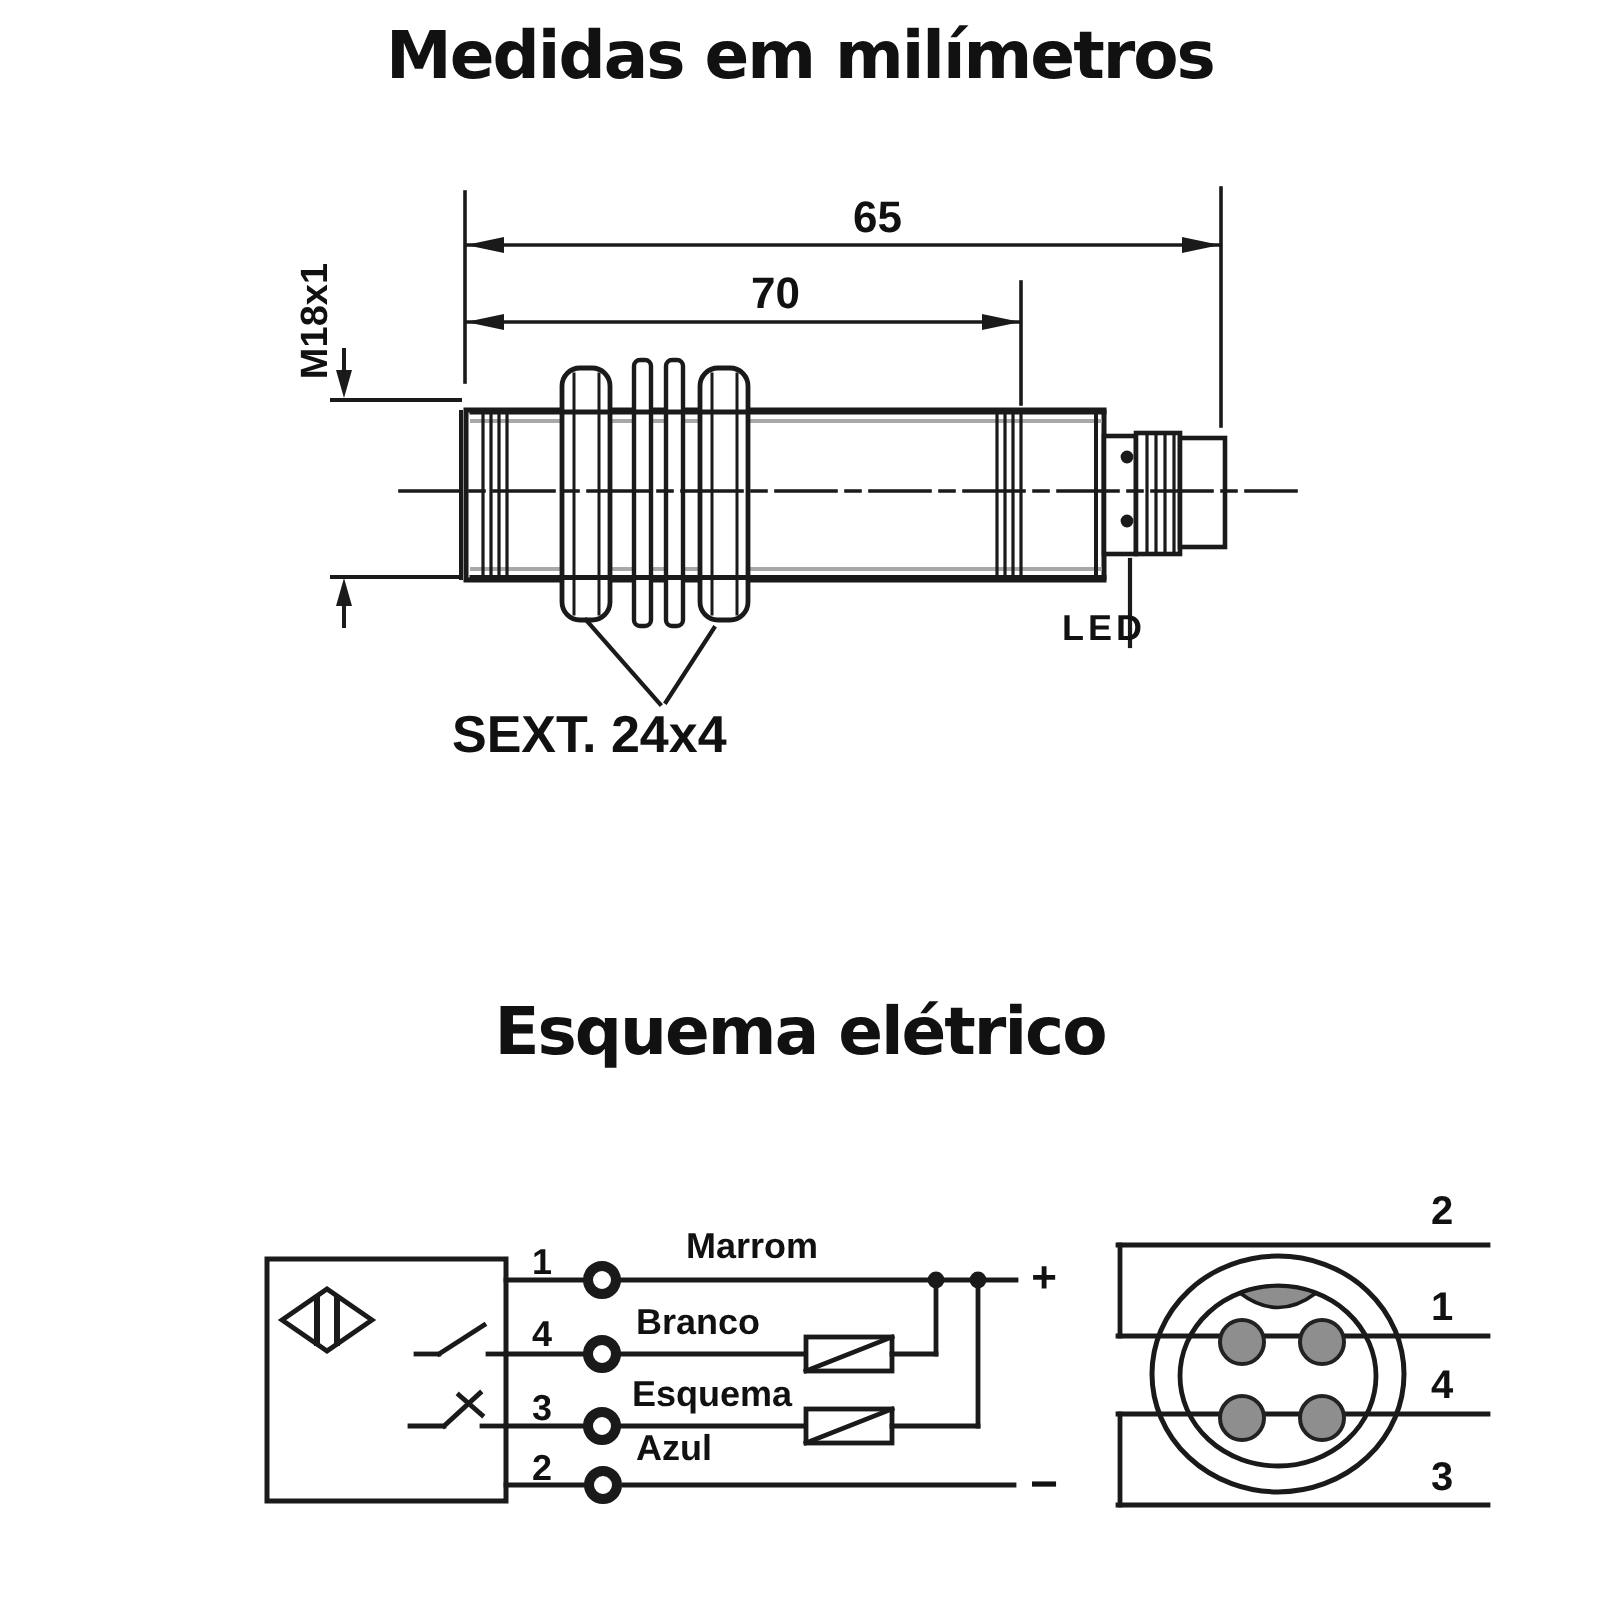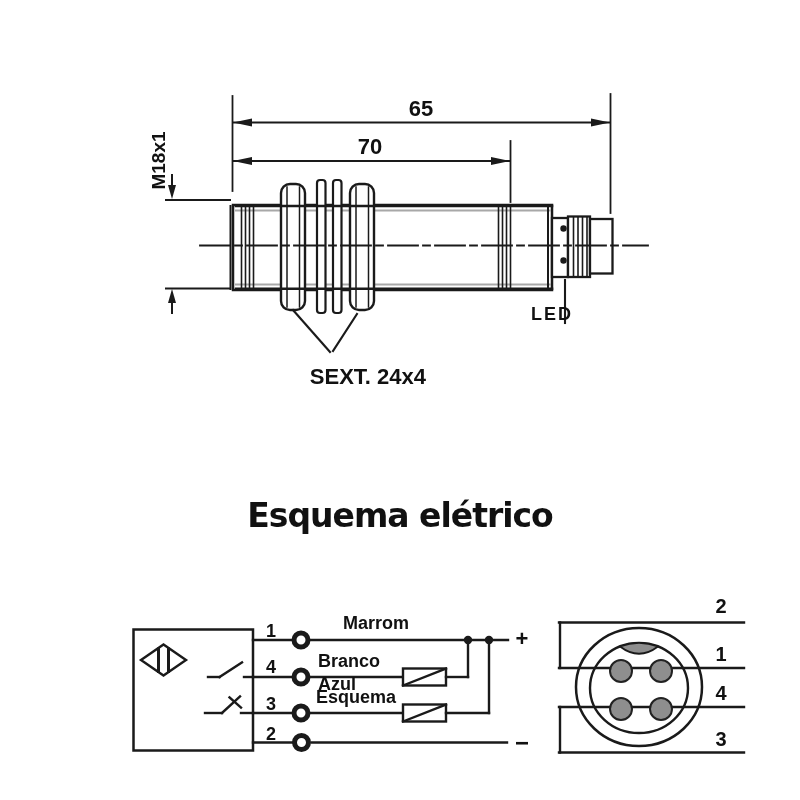--- a/index.html
+++ b/index.html
@@ -2,21 +2,21 @@
 <html><head>
 <meta charset="utf-8">
 <style>
   html,body{margin:0;padding:0;background:#fff;}
   .canvas{position:relative;width:800px;height:800px;background:#ffffff;overflow:hidden;
           font-family:"Liberation Sans",sans-serif;color:#111;}
   .gfx{position:absolute;left:0;top:0;width:800px;height:800px;}
   .label{position:absolute;font-weight:bold;color:#111;line-height:1;white-space:nowrap;}
   .title{left:0;width:800px;text-align:center;font-size:33px;
          font-family:"DejaVu Sans",sans-serif;letter-spacing:-1px;}
-  .dimnum{font-size:22px;text-align:center;}
+  .dimnum{font-size:22px;text-align:right;}
   .pinnum{font-size:18px;text-align:center;width:18px;}
   .wirename{font-size:18px;}
   .cpin{font-size:20px;text-align:center;width:24px;}
 </style>
 </head>
 <body>
 
 <div class="canvas">
 
   <svg class="gfx" viewBox="0 0 800 800" xmlns="http://www.w3.org/2000/svg">
@@ -183,43 +183,44 @@
 
       <g fill="#8e8e8e" stroke="#222222" stroke-width="2">
         <circle cx="621" cy="671" r="11"></circle>
         <circle cx="661" cy="671" r="11"></circle>
         <circle cx="621" cy="709" r="11"></circle>
         <circle cx="661" cy="709" r="11"></circle>
       </g>
     </g>
   </svg>
 
+  <div class="label title" style="top:11px;">Medidas em milímetros</div>
 
   <div class="label dimnum" style="left:391px;top:98px;width:60px;">65</div>
 
   <div class="label dimnum" style="left:340px;top:136px;width:60px;">70</div>
 
   <div class="label" style="left:123px;top:151px;width:70px;font-size:19px;text-align:center;transform:rotate(-90deg);">M18x1</div>
 
-  <div class="label" style="left:226px;top:366px;width:200px;font-size:22px;text-align:right;">SEXT. 24x4</div>
+  <div class="label" style="left:226px;top:354px;width:200px;font-size:26px;text-align:left;">SEXT. 24x4</div>
 
   <div class="label" style="left:531px;top:305px;width:70px;font-size:18px;letter-spacing:2px;">LED</div>
 
   <div class="label title" style="top:499px;">Esquema elétrico</div>
 
 
   <div class="label pinnum" style="left:262px;top:622px;">1</div>
   <div class="label pinnum" style="left:262px;top:658px;">4</div>
   <div class="label pinnum" style="left:262px;top:695px;">3</div>
   <div class="label pinnum" style="left:262px;top:725px;">2</div>
 
   <div class="label wirename" style="left:319px;top:614px;margin-left:24px;">Marrom</div>
   <div class="label wirename" style="left:318px;top:652px;">Branco</div>
   <div class="label wirename" style="left:316px;top:688px;">Esquema</div>
-  <div class="label wirename" style="left:318px;top:675px;">Azul</div>
+  <div class="label wirename" style="left:318px;top:715px;">Azul</div>
 
   <div class="label" style="left:508px;top:628px;width:28px;font-size:22px;text-align:center;">+</div>
   <div class="label" style="left:508px;top:731px;width:28px;font-size:24px;text-align:center;">−</div>
 
   <div class="label cpin" style="left:709px;top:596px;">2</div>
   <div class="label cpin" style="left:709px;top:644px;">1</div>
   <div class="label cpin" style="left:709px;top:683px;">4</div>
   <div class="label cpin" style="left:709px;top:729px;">3</div>
 </div>
 

